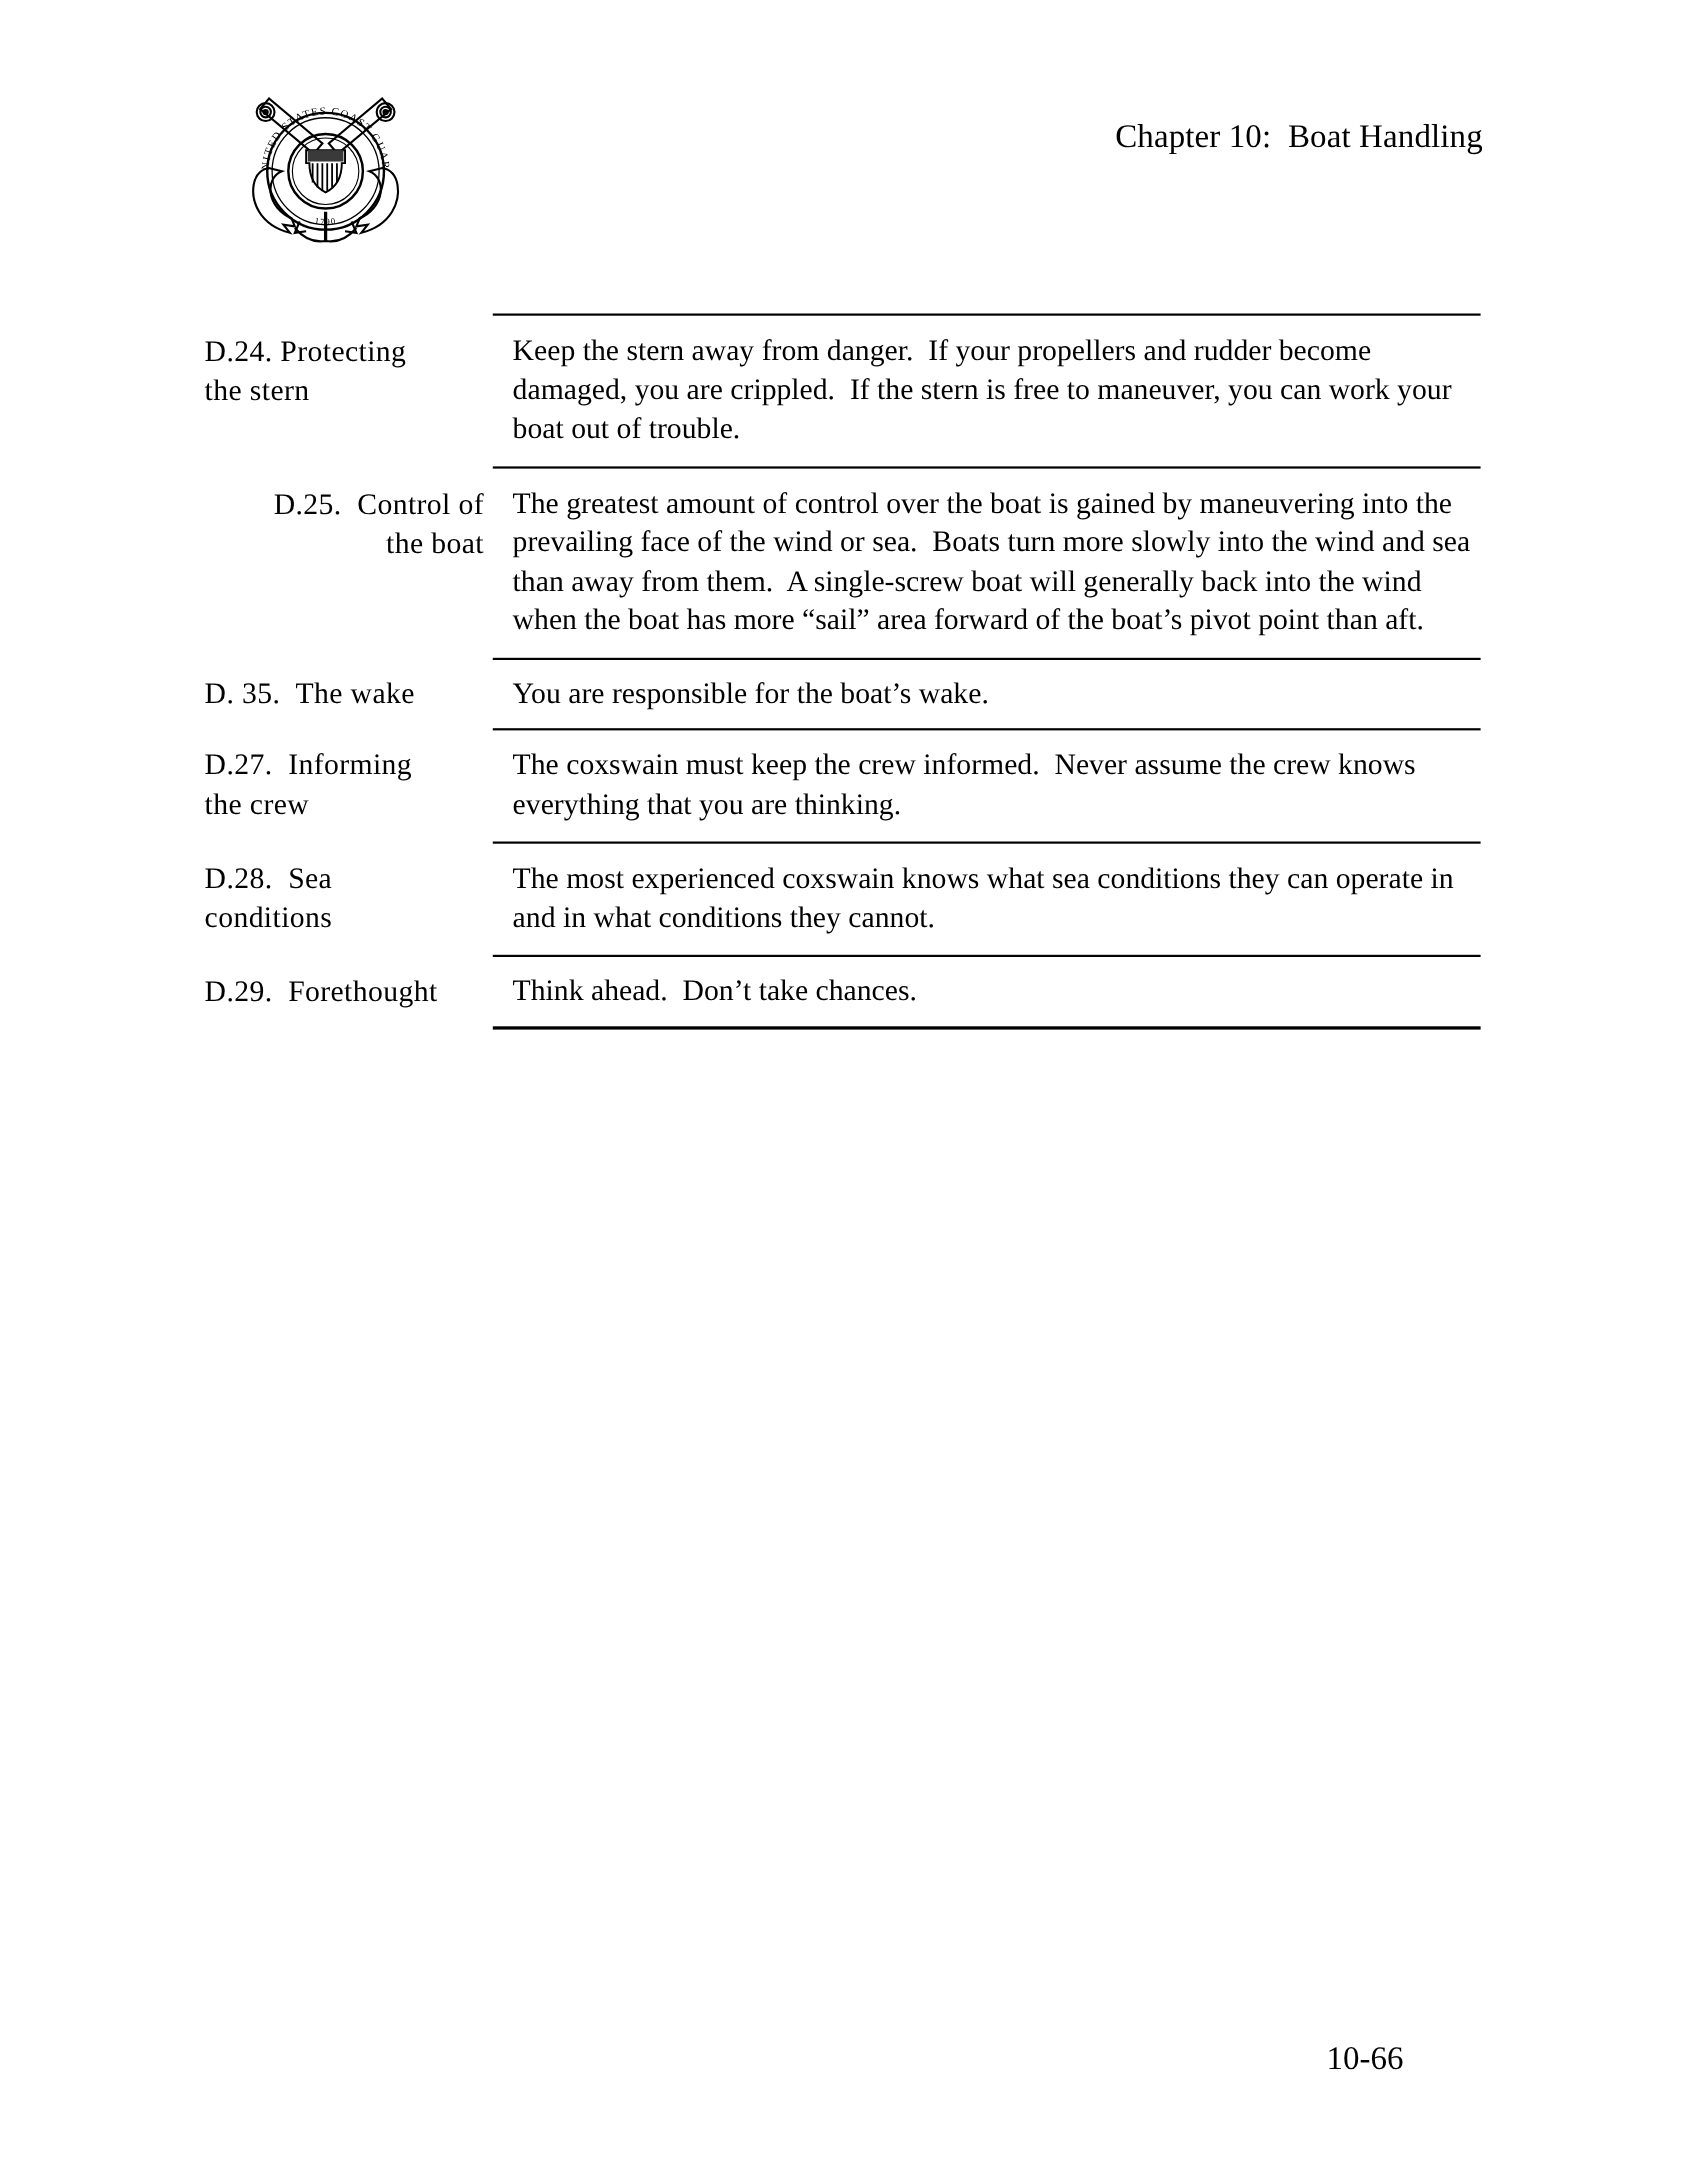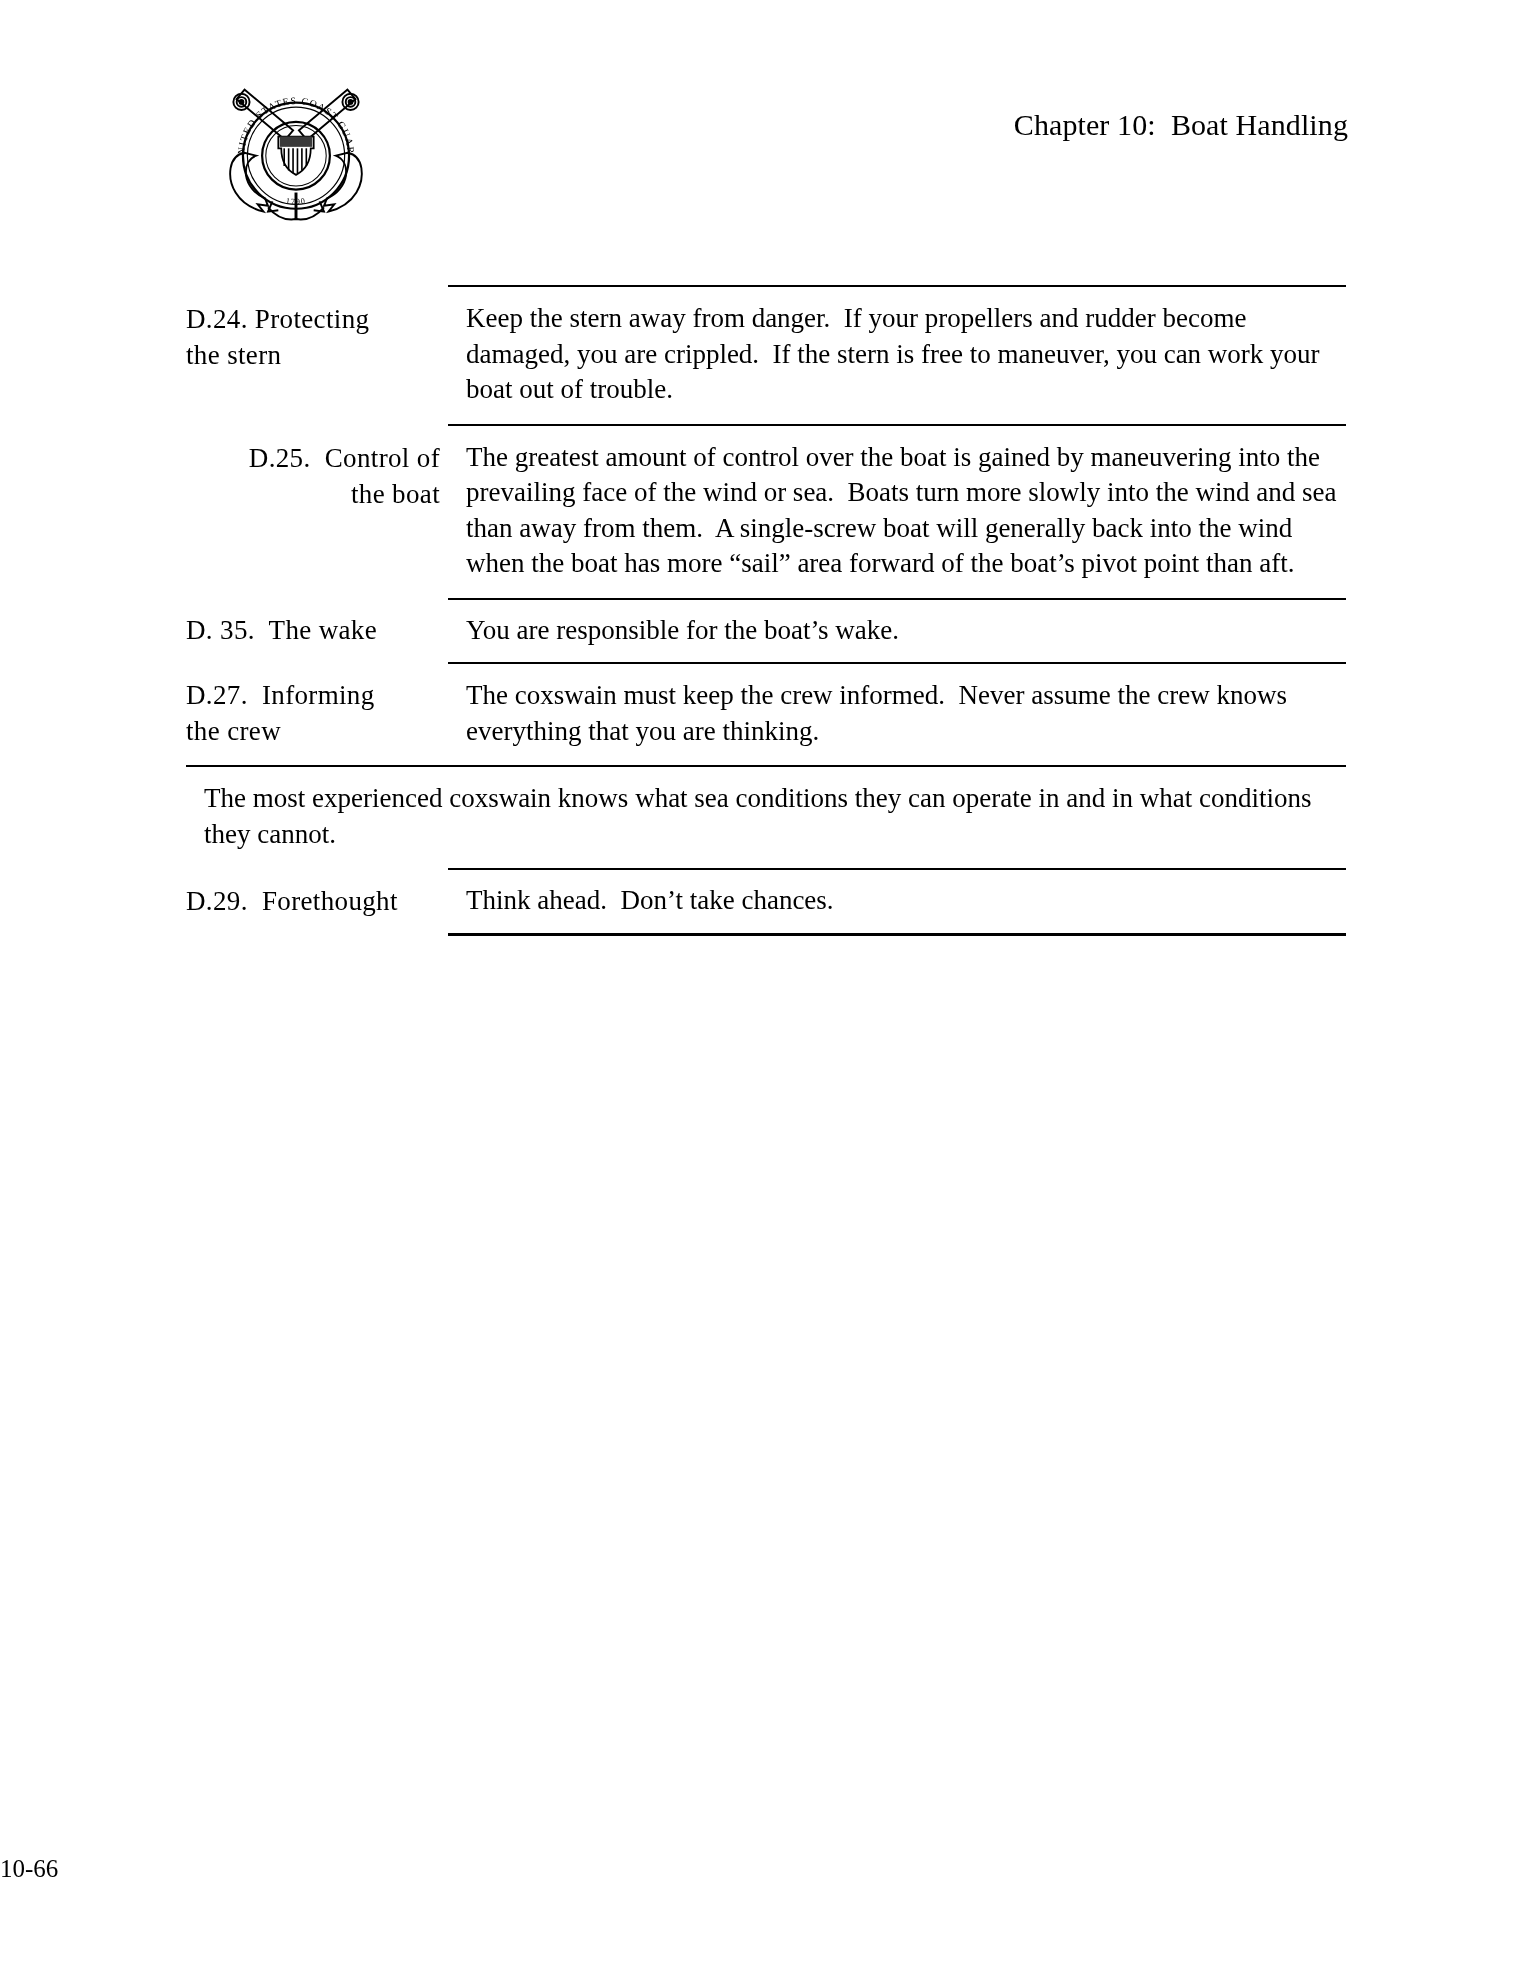--- a/index.html
+++ b/index.html
@@ -91,22 +91,22 @@
 
   .row-d26 .text-cell { padding-top: 13px; padding-bottom: 14px; }
   .row-d29 .text-cell { padding-top: 13px; padding-bottom: 14px; }
 
   
   .page-footer {
     position: absolute;
     left: 0;
     top: 1855px;
     width: 1276px;
-    text-align: left;
-    font-size: 25px;
+    text-align: right;
+    font-size: 30px;
   }
 </style>
 </head>
 <body>
 
 <div class="page">
 
   <div class="page-header">
 
     <div class="seal">
@@ -194,20 +194,22 @@
       <div class="text-cell">You are responsible for the boat’s wake.</div>
     </div>
 
     <div class="trow row-d27">
       <div class="label-cell">D.27.  Informing
 the crew</div>
       <div class="text-cell">The coxswain must keep the crew informed.  Never assume the crew knows everything that you are thinking.</div>
     </div>
 
     <div class="trow row-d28">
+      <div class="label-cell">D.28.  Sea
+conditions</div>
       <div class="text-cell">The most experienced coxswain knows what sea conditions they can operate in and in what conditions they cannot.</div>
     </div>
 
     <div class="trow row-d29">
       <div class="label-cell">D.29.  Forethought</div>
       <div class="text-cell">Think ahead.  Don’t take chances.</div>
     </div>
 
     <div class="table-bottom-rule"></div>
   </div>

